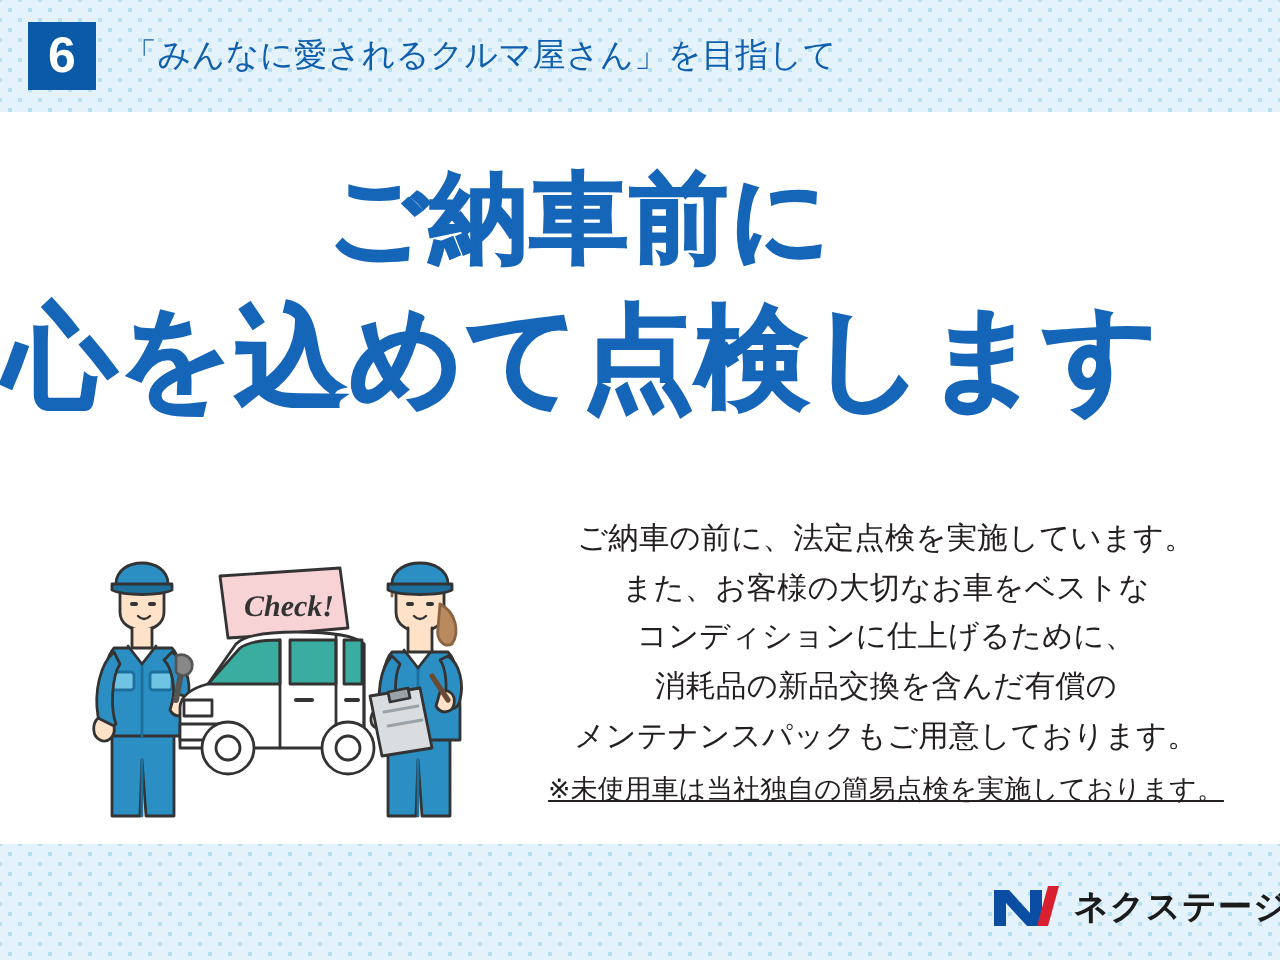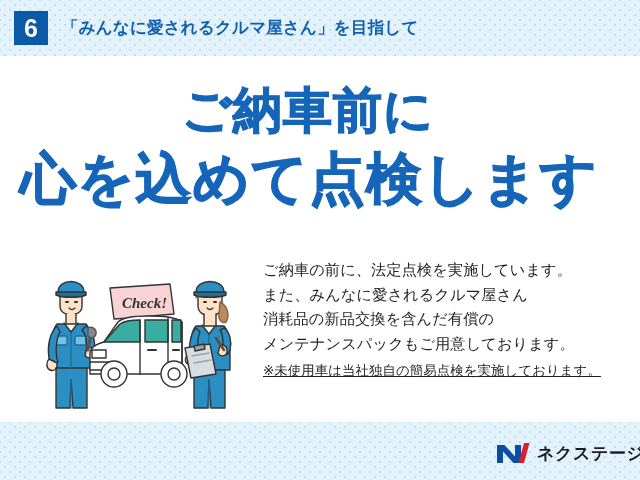--- a/index.html
+++ b/index.html
@@ -60,52 +60,52 @@
     font-weight: bold;
     line-height: 34px;
     text-align: center;
     letter-spacing: 0;
     flex: 0 0 auto;
   }
   #header-title {
     margin-left: 14px;
     color: #0f5fae;
     font-size: 16.5px;
-    font-weight: 700;
+    font-weight: 400;
     letter-spacing: 0.2px;
     white-space: nowrap;
   }
 
   
   #headline {
     position: absolute;
     top: 86px;
     left: 0;
     width: 580px;
     text-align: center;
     color: #1565b8;
     font-weight: bold;
     letter-spacing: 1px;
     line-height: 1.02;
-    padding-left: 18px;
     -webkit-text-stroke: 1.2px #1565b8;
   }
   #headline .line1 { display: block; font-size: 49px; }
   #headline .line2 { display: block; font-size: 56px; margin-top: 14px; text-align: right; }
 
   
   #body-copy {
     position: absolute;
     top: 258px;
     left: 263px;
     width: 360px;
     color: #231f20;
     font-size: 15.2px;
     line-height: 1.62;
     letter-spacing: 0.1px;
+    text-align: center;
   }
   #body-copy .para-line { display: block; white-space: nowrap; }
   #body-copy .note {
     display: block;
     white-space: nowrap;
     font-size: 13.4px;
     margin-top: 3px;
     text-decoration: underline;
   }
 
@@ -268,21 +268,22 @@
           <path d="M170 40 L172 40" stroke-width="2"></path>
           <path d="M163 46 C165 48 167 48 169 46" stroke-width="1.2"></path>
         </g>
 
       </g>
     </svg>
   </div>
 
   <div id="body-copy">
     <span class="para-line">ご納車の前に、法定点検を実施しています。</span>
-    <span class="para-line">また、みんなに愛されるクルマ屋さん</span>
+    <span class="para-line">また、お客様の大切なお車をベストな</span>
+    <span class="para-line">コンディションに仕上げるために、</span>
     <span class="para-line">消耗品の新品交換を含んだ有償の</span>
     <span class="para-line">メンテナンスパックもご用意しております。</span>
     <span class="note">※未使用車は当社独自の簡易点検を実施しております。</span>
   </div>
 
   <div class="dot-band" id="footer-band"></div>
 
   <div id="logo">
     <svg id="logo-mark" viewBox="0 0 34 24" xmlns="http://www.w3.org/2000/svg">
       <path d="M1 22 L1 4 L8.5 4 L19 15.5 L19 4 L25 4 L25 22 L17.5 22 L7 10.5 L7 22 Z" fill="#0b4da2"></path>

